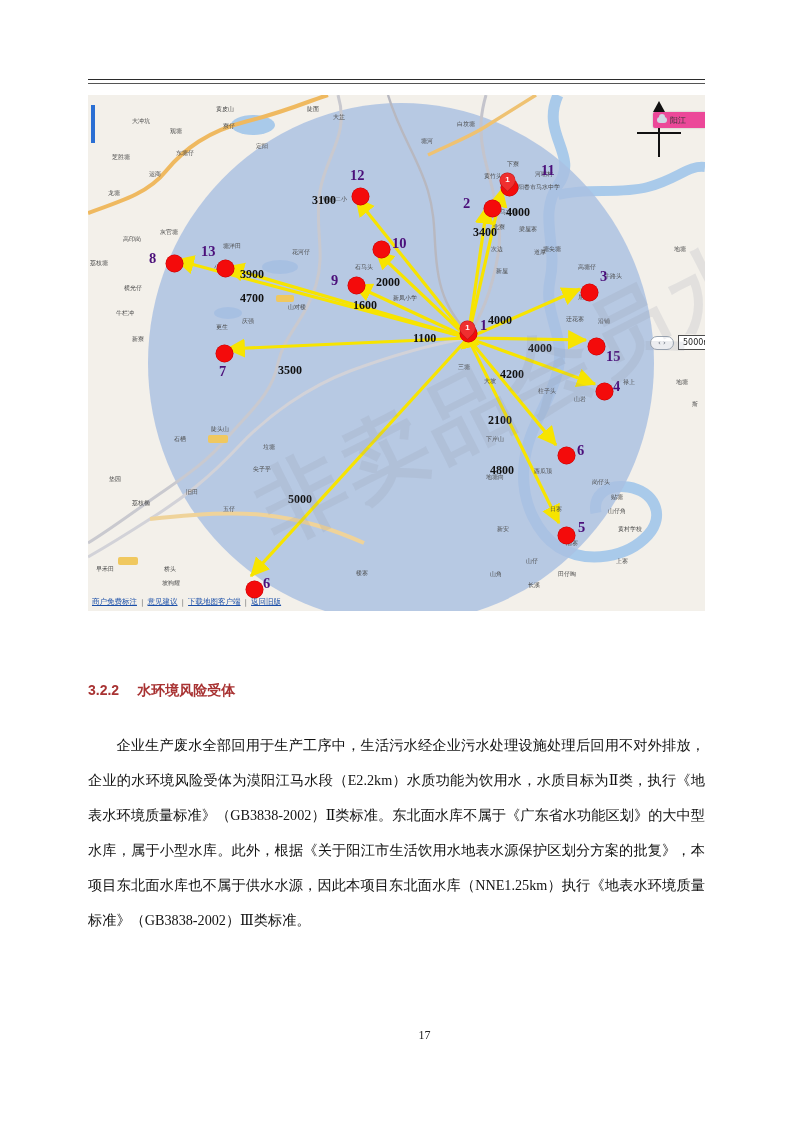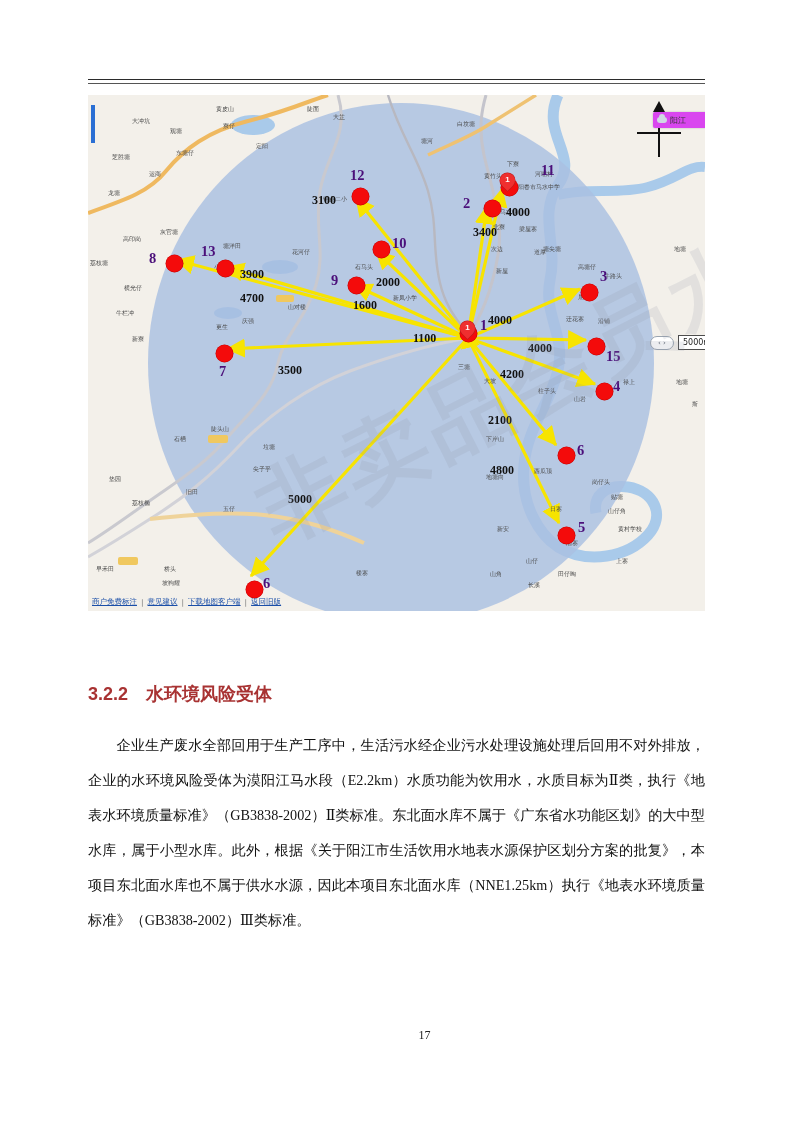--- a/index.html
+++ b/index.html
@@ -101,21 +101,21 @@
     border-bottom:11px solid #111;
   }
   .compass .n{
     position:absolute;left:41px;top:6px;font-size:15px;font-weight:bold;
     font-family:"Liberation Serif",serif;color:#111;
   }
 
   
   .weather{
     position:absolute;left:565px;top:17px;height:16px;min-width:46px;
-    background:#d946ef;border-radius:2px;box-shadow:0 0 2px rgba(0,0,0,.25);
+    background:#ec4899;border-radius:2px;box-shadow:0 0 2px rgba(0,0,0,.25);
     display:flex;align-items:center;gap:3px;padding:0 4px;
   }
   .weather .cloud{
     width:10px;height:6px;background:#cfd8e3;border-radius:5px;position:relative;
   }
   .weather .cloud:before{
     content:"";position:absolute;left:2px;top:-3px;width:6px;height:6px;
     background:#cfd8e3;border-radius:50%;
   }
   .weather span{font-size:8px;color:#333;font-family:"DejaVu Sans",sans-serif;}
@@ -160,21 +160,21 @@
   .caption{
     position:absolute;left:88px;top:636px;width:617px;text-align:center;
     font-family:"Liberation Sans","DejaVu Sans",sans-serif;
     font-size:12px;font-weight:bold;color:#111;
   }
 
   
   .sec{
     position:absolute;left:88px;top:682px;
     font-family:"Liberation Sans","DejaVu Sans",sans-serif;
-    font-size:18px;font-weight:bold;color:#a83232;
+    font-size:14px;font-weight:bold;color:#a83232;
   }
   .sec .num{margin-right:18px;}
 
   
   .body{
     position:absolute;left:88px;top:728px;width:617px;
     font-family:"Liberation Serif","DejaVu Serif",serif;
     font-size:14.2px;line-height:35px;color:#111;
     text-align:justify;text-justify:inter-ideograph;
   }

